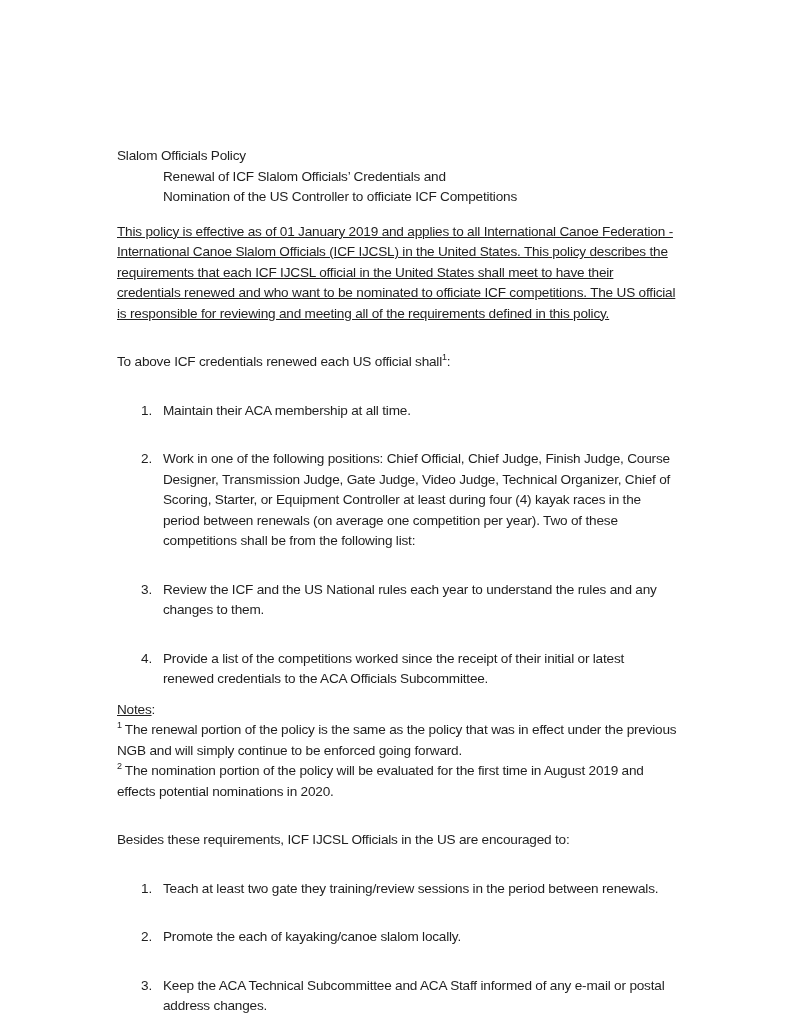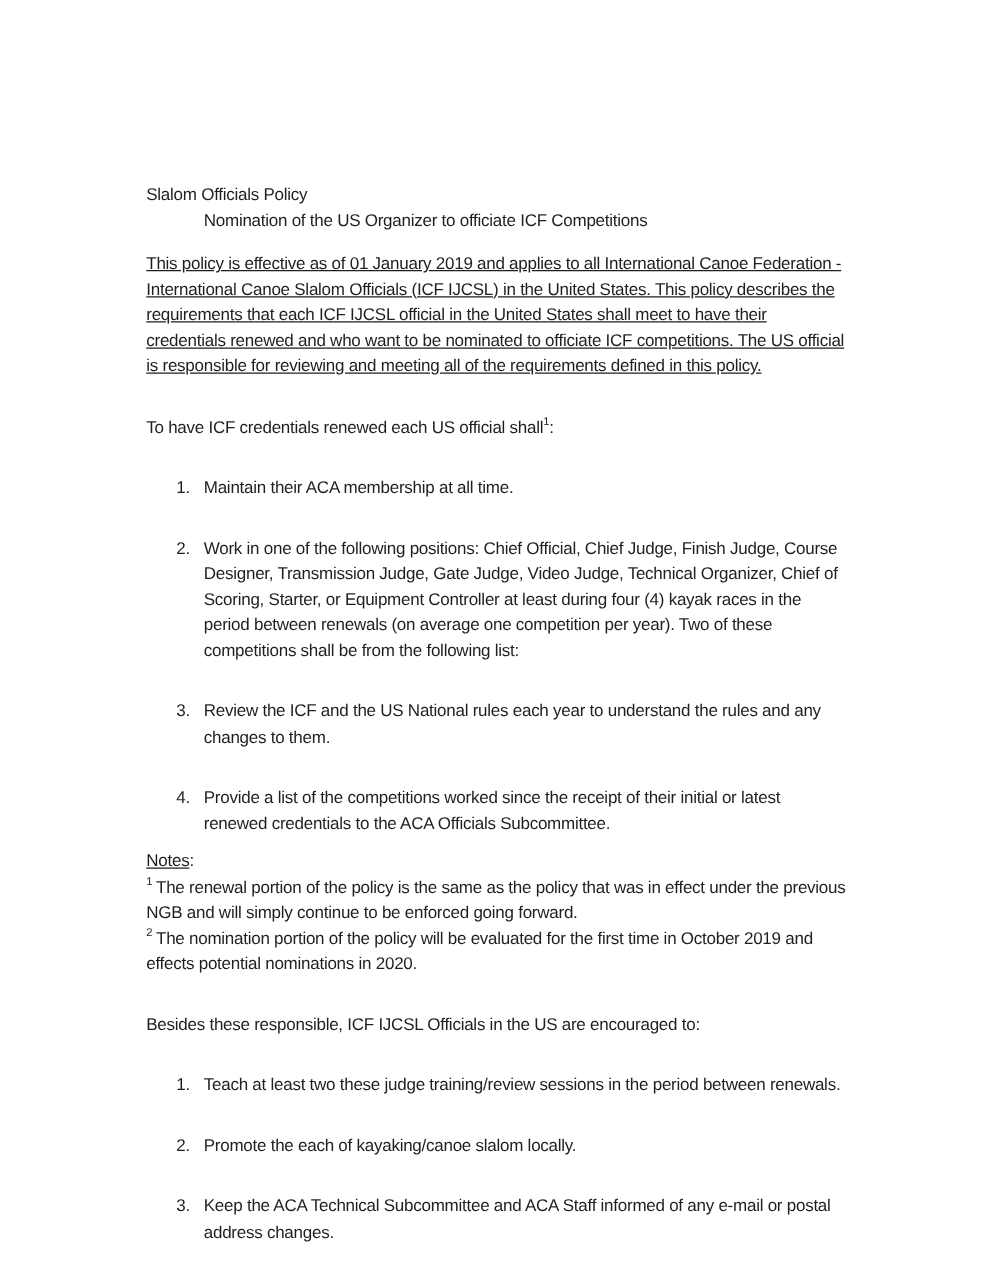--- a/index.html
+++ b/index.html
@@ -80,47 +80,48 @@
   .note-ref { margin-right: 3px; }
 </style>
 </head>
 <body>
 
 <div class="page">
   <div class="content">
 
     <div class="title-block">
       <p class="title-line">Slalom Officials Policy</p>
-      <p class="subtitle-line">Nomination of the US Organizer to officiate ICF Competitions</p>
+      <p class="subtitle-line">Renewal of ICF Slalom Officials’ Credentials and</p>
+      <p class="subtitle-line">Nomination of the US Controller to officiate ICF Competitions</p>
     </div>
 
     <p class="intro">This policy is effective as of 01 January 2019 and applies to all International Canoe Federation - International Canoe Slalom Officials (ICF IJCSL) in the United States. This policy describes the requirements that each ICF IJCSL official in the United States shall meet to have their credentials renewed and who want to be nominated to officiate ICF competitions. The US official is responsible for reviewing and meeting all of the requirements defined in this policy.</p>
 
     <div class="renewal-section">
-      <p class="renewal-lead"><span>To have ICF credentials renewed each US official shall</span><sup>1</sup><span>:</span></p>
+      <p class="renewal-lead"><span>To above ICF credentials renewed each US official shall</span><sup>1</sup><span>:</span></p>
       <ol class="num-list">
         <li>Maintain their ACA membership at all time.</li>
         <li>
           <span>Work in one of the following positions: Chief Official, Chief Judge, Finish Judge, Course Designer, Transmission Judge, Gate Judge, Video Judge, Technical Organizer, Chief of Scoring, Starter, or Equipment Controller at least during four (4) kayak races in the period between renewals (on average one competition per year). Two of these competitions shall be from the following list:</span>
         </li>
         <li>Review the ICF and the US National rules each year to understand the rules and any changes to them.</li>
         <li>Provide a list of the competitions worked since the receipt of their initial or latest renewed credentials to the ACA Officials Subcommittee.</li>
       </ol>
     </div>
 
 
     <div class="notes-section">
       <p><span class="underlined">Notes</span><span>:</span></p>
       <p><sup class="note-ref">1</sup><span>The renewal portion of the policy is the same as the policy that was in effect under the previous NGB and will simply continue to be enforced going forward.</span></p>
-      <p><sup class="note-ref">2</sup><span>The nomination portion of the policy will be evaluated for the first time in October 2019 and effects potential nominations in 2020.</span></p>
+      <p><sup class="note-ref">2</sup><span>The nomination portion of the policy will be evaluated for the first time in August 2019 and effects potential nominations in 2020.</span></p>
     </div>
 
     <div class="encouraged-section">
-      <p class="encouraged-lead">Besides these responsible, ICF IJCSL Officials in the US are encouraged to:</p>
+      <p class="encouraged-lead">Besides these requirements, ICF IJCSL Officials in the US are encouraged to:</p>
       <ol class="num-list">
-        <li>Teach at least two these judge training/review sessions in the period between renewals.</li>
+        <li>Teach at least two gate they training/review sessions in the period between renewals.</li>
         <li>Promote the each of kayaking/canoe slalom locally.</li>
         <li>Keep the ACA Technical Subcommittee and ACA Staff informed of any e-mail or postal address changes.</li>
       </ol>
     </div>
 
   </div>
 </div>
 
 </body></html>

